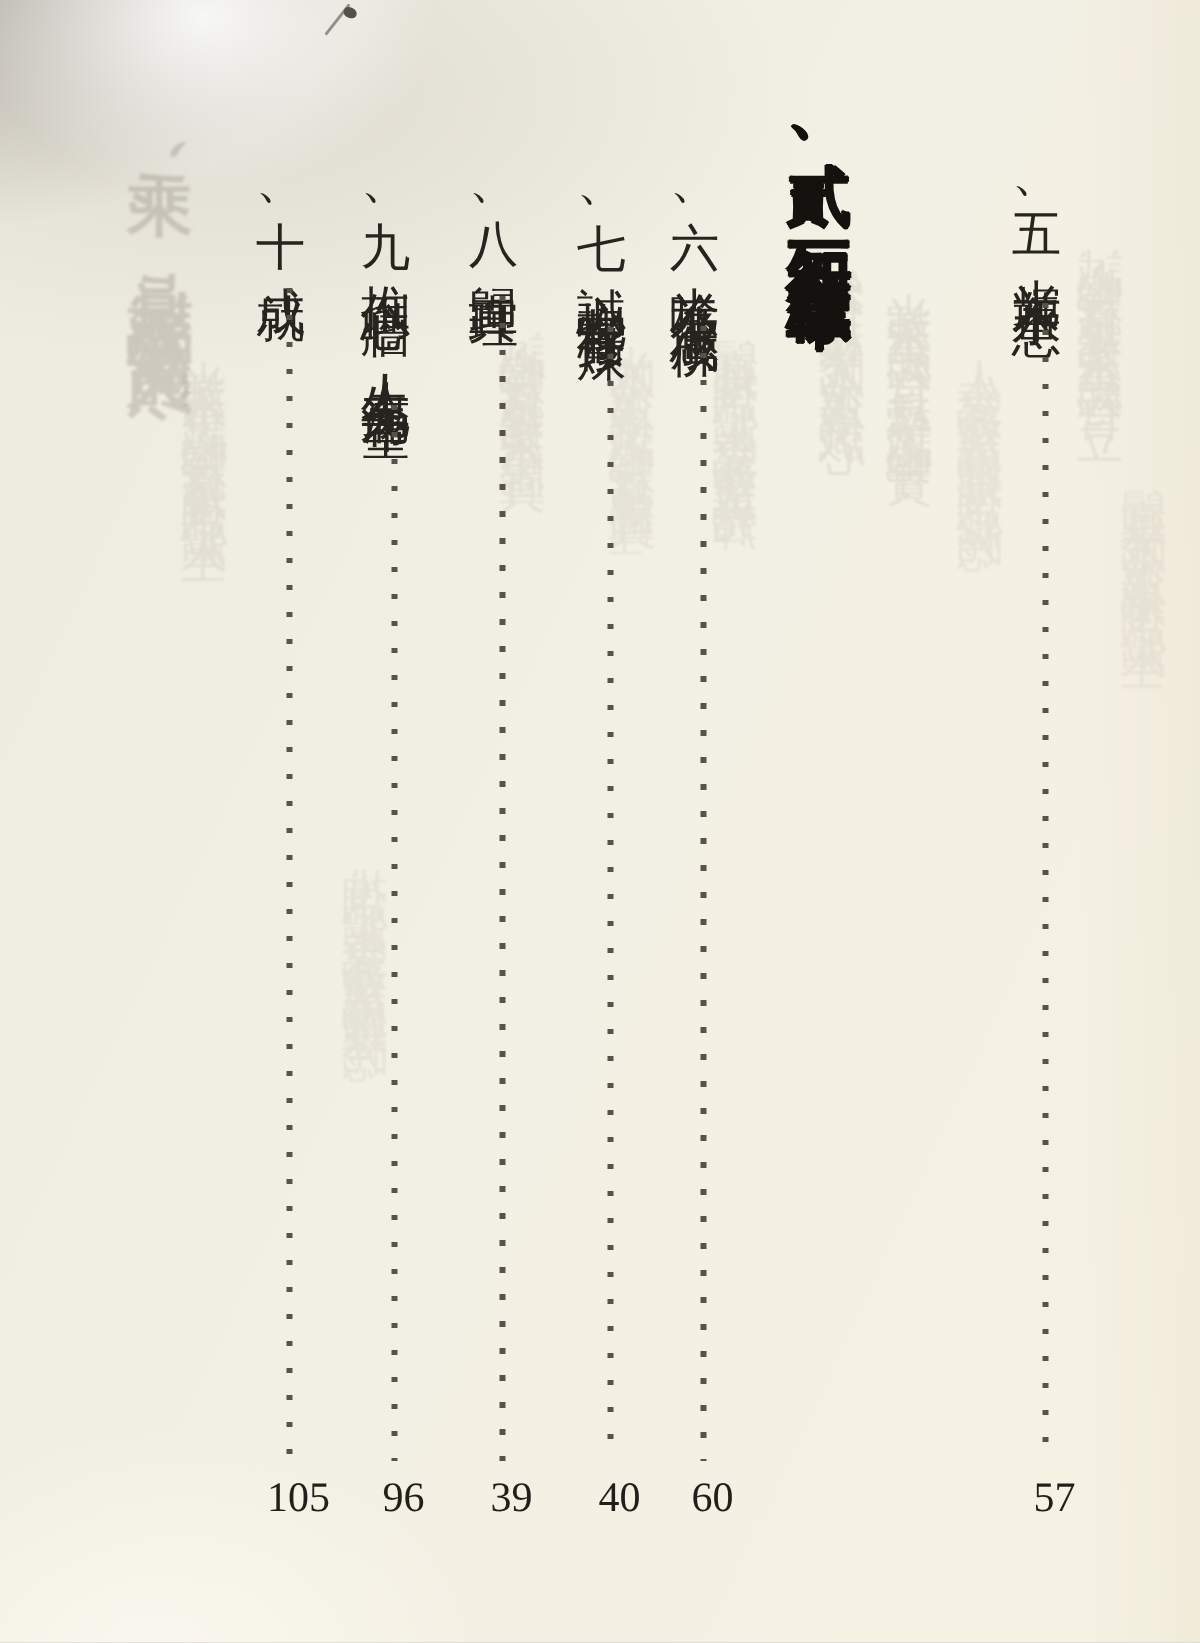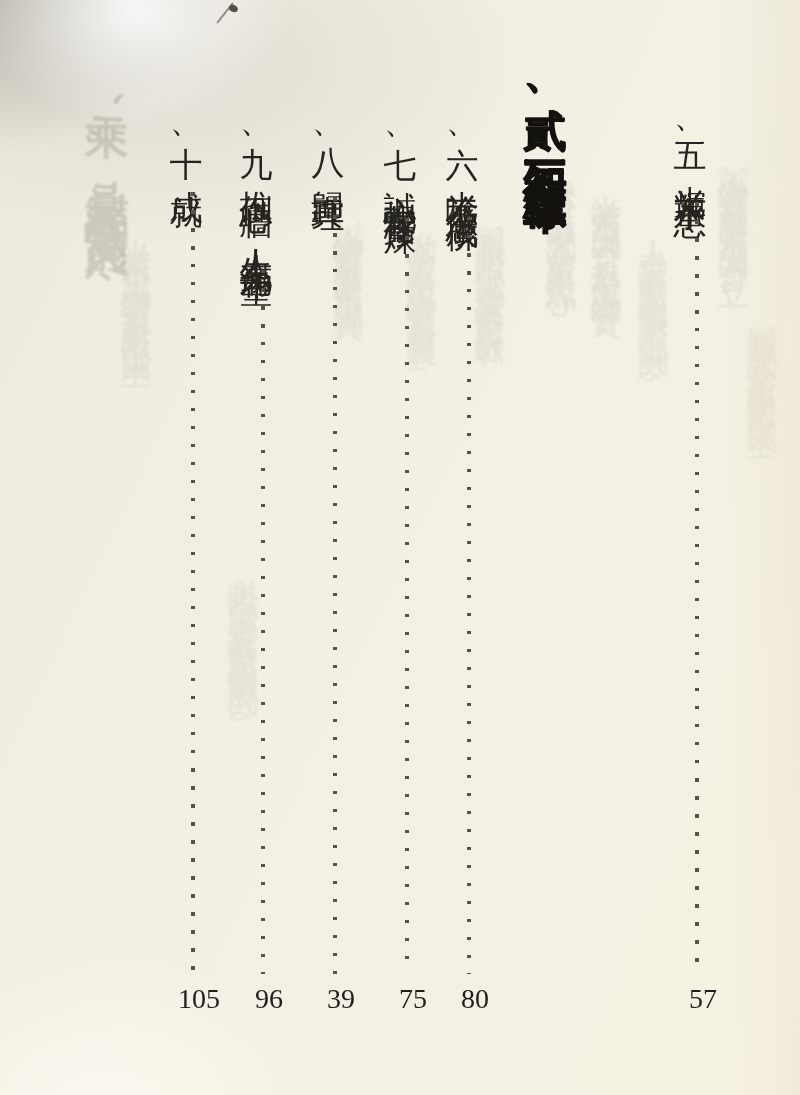--- a/index.html
+++ b/index.html
@@ -76,27 +76,27 @@
     <div class="vtitle">五、光輝永不息</div>
     <div class="leader"></div>
     <div class="pageno">57</div>
   </div>
 
   <div class="section-heading" style="left:516px; top:74px;">貳、知行合一立標竿</div>
 
   <div class="toc-col" style="left:440px; top:121px; height:895px;">
     <div class="vtitle">六、光唸不做怎成佛</div>
     <div class="leader"></div>
-    <div class="pageno">80</div>
+    <div class="pageno">60</div>
   </div>
 
   <div class="toc-col" style="left:378px; top:122px; height:894px;">
     <div class="vtitle">七、誠心抱守實修煉</div>
     <div class="leader"></div>
-    <div class="pageno">75</div>
+    <div class="pageno">40</div>
   </div>
 
   <div class="toc-col" style="left:306px; top:121px; height:895px;">
     <div class="vtitle">八、歸真理</div>
     <div class="leader"></div>
     <div class="pageno">39</div>
   </div>
 
   <div class="toc-col" style="left:234px; top:121px; height:895px;">
     <div class="vtitle">九、推倒心牆　人生充滿希望</div>

